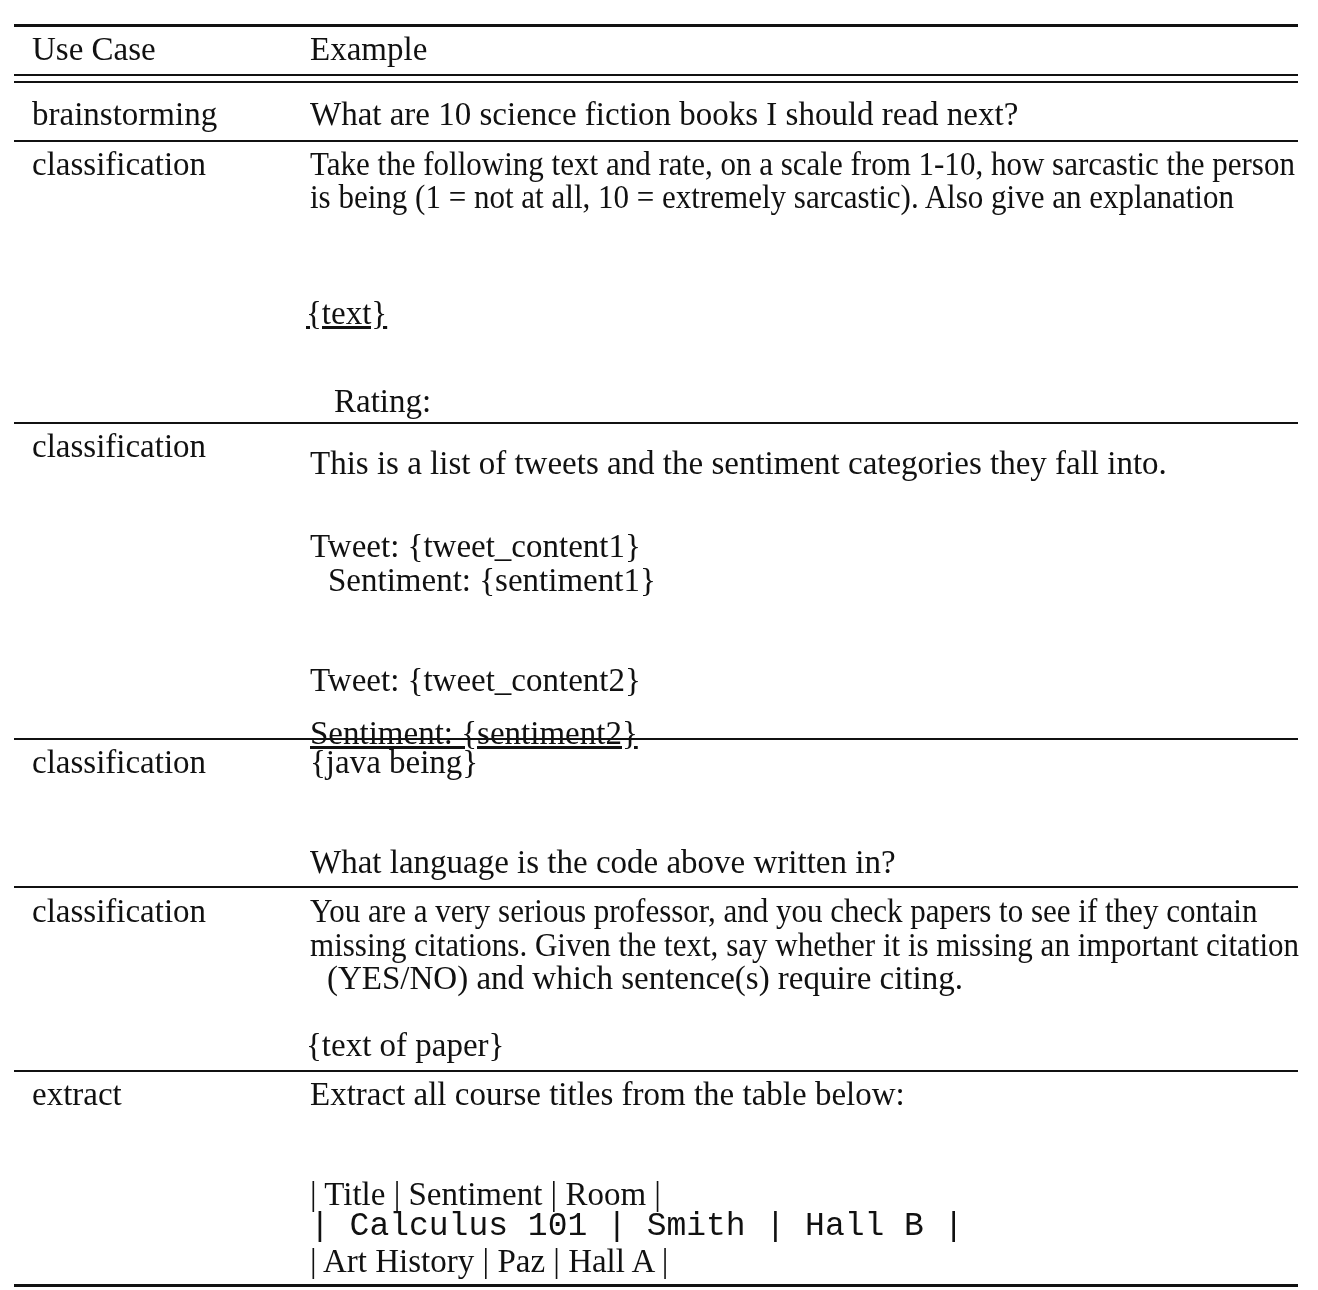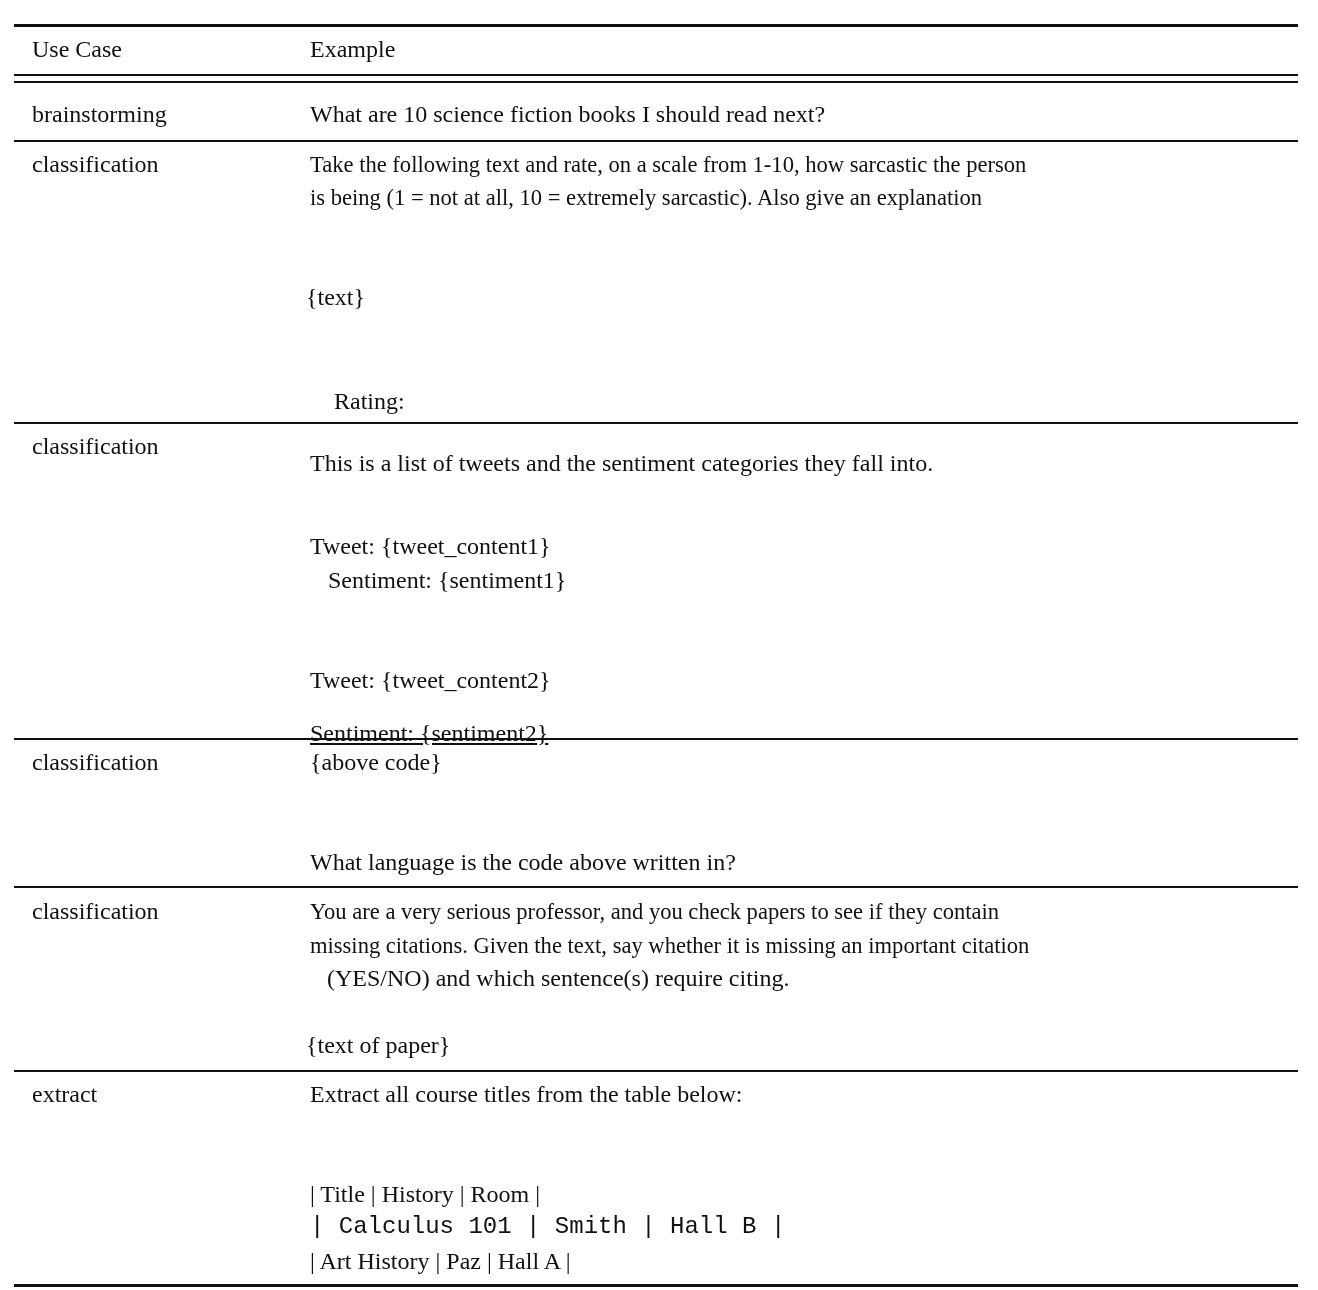--- a/index.html
+++ b/index.html
@@ -1,21 +1,21 @@
 <!DOCTYPE html>
 <html><head>
 <meta charset="utf-8">
 <style>
   html, body { margin:0; padding:0; background:#fff; }
   body { width:1318px; height:1290px; position:relative; overflow:hidden;
          font-family:"Liberation Serif","DejaVu Serif",serif; color:#111; }
   .rule { position:absolute; left:14px; width:1284px; background:#111; }
   .thick { height:3px; }
   .thin { height:2px; }
-  .t { position:absolute; font-size:24px; line-height:34px; white-space:nowrap; }
+  .t { position:absolute; font-size:33px; line-height:34px; white-space:nowrap; }
   .c1 { left:32px; }
   .c2 { left:310px; }
   .c2b { left:306px; }
   .cond { display:inline-block; transform:scaleX(0.94); transform-origin:left; }
 </style>
 </head>
 <body>
 
 <div>
 
@@ -31,38 +31,38 @@
 
   <div class="t c1" style="top:32px;">Use Case</div>
   <div class="t c2" style="top:32px;">Example</div>
 
   <div class="t c1" style="top:97px;">brainstorming</div>
   <div class="t c2" style="top:97px;">What are 10 science fiction books I should read next?</div>
 
   <div class="t c1" style="top:147px;">classification</div>
   <div class="t c2" style="top:147px;"><span class="cond">Take the following text and rate, on a scale from 1-10, how sarcastic the person</span></div>
   <div class="t c2" style="top:180px;"><span class="cond">is being (1 = not at all, 10 = extremely sarcastic). Also give an explanation</span></div>
-  <div class="t c2b" style="top:280px;">{text}</div>
+  <div class="t c2b" style="top:296px;text-decoration:underline;">{text}</div>
   <div class="t c2" style="top:384px;margin-left:24px;">Rating:</div>
 
   <div class="t c1" style="top:429px;">classification</div>
   <div class="t c2" style="top:446px;">This is a list of tweets and the sentiment categories they fall into.</div>
   <div class="t c2" style="top:529px;">Tweet: {tweet_content1}</div>
   <div class="t c2" style="top:563px;margin-left:18px;">Sentiment: {sentiment1}</div>
   <div class="t c2" style="top:663px;">Tweet: {tweet_content2}</div>
   <div class="t c2" style="top:716px;text-decoration:underline;">Sentiment: {sentiment2}</div>
 
   <div class="t c1" style="top:745px;">classification</div>
-  <div class="t c2" style="top:745px;">{above code}</div>
+  <div class="t c2" style="top:745px;">{java being}</div>
   <div class="t c2" style="top:845px;">What language is the code above written in?</div>
 
   <div class="t c1" style="top:894px;">classification</div>
   <div class="t c2" style="top:894px;"><span class="cond">You are a very serious professor, and you check papers to see if they contain</span></div>
   <div class="t c2" style="top:928px;"><span class="cond">missing citations. Given the text, say whether it is missing an important citation</span></div>
   <div class="t c2" style="top:961px;margin-left:17px;">(YES/NO) and which sentence(s) require citing.</div>
   <div class="t c2b" style="top:1028px;">{text of paper}</div>
 
   <div class="t c1" style="top:1077px;">extract</div>
   <div class="t c2" style="top:1077px;">Extract all course titles from the table below:</div>
-  <div class="t c2" style="top:1177px;">| Title | History | Room |</div>
+  <div class="t c2" style="top:1177px;">| Title | Sentiment | Room |</div>
   <div class="t c2" style="top:1210px;font-family:Liberation Mono, monospace;">| Calculus 101 | Smith | Hall B |</div>
   <div class="t c2" style="top:1244px;">| Art History | Paz | Hall A |</div>
 </div>
 
 </body></html>

